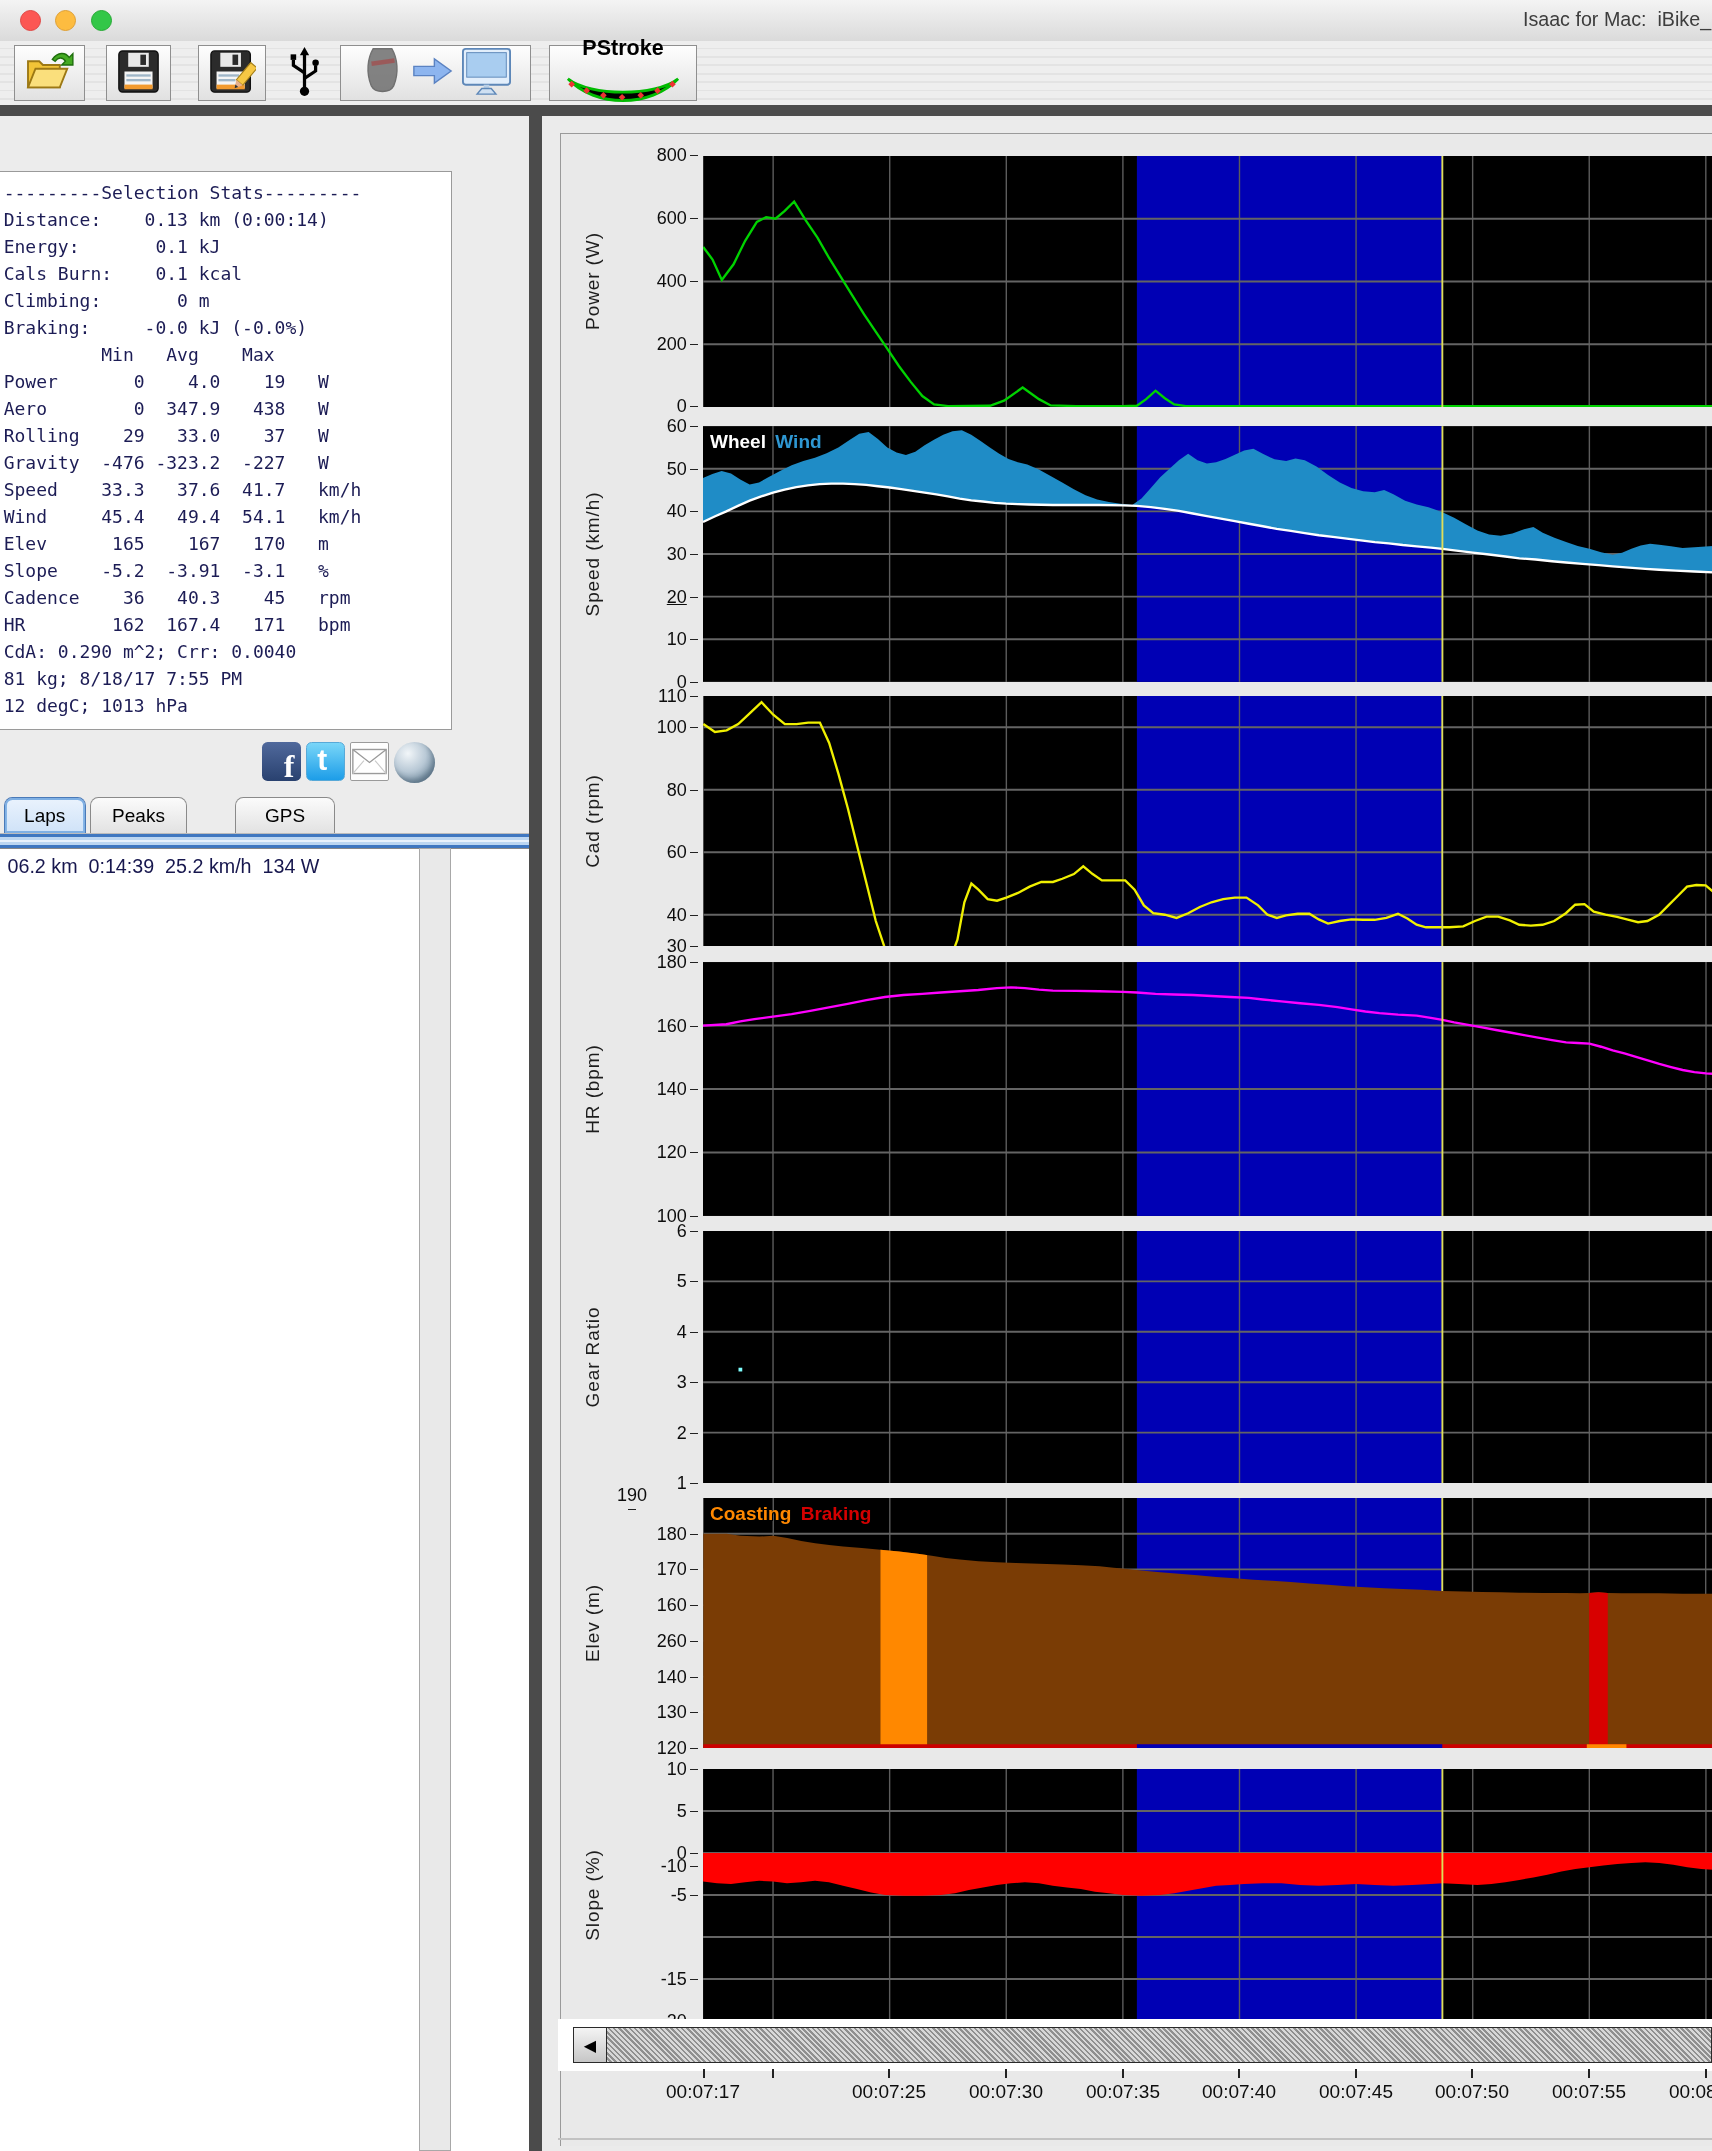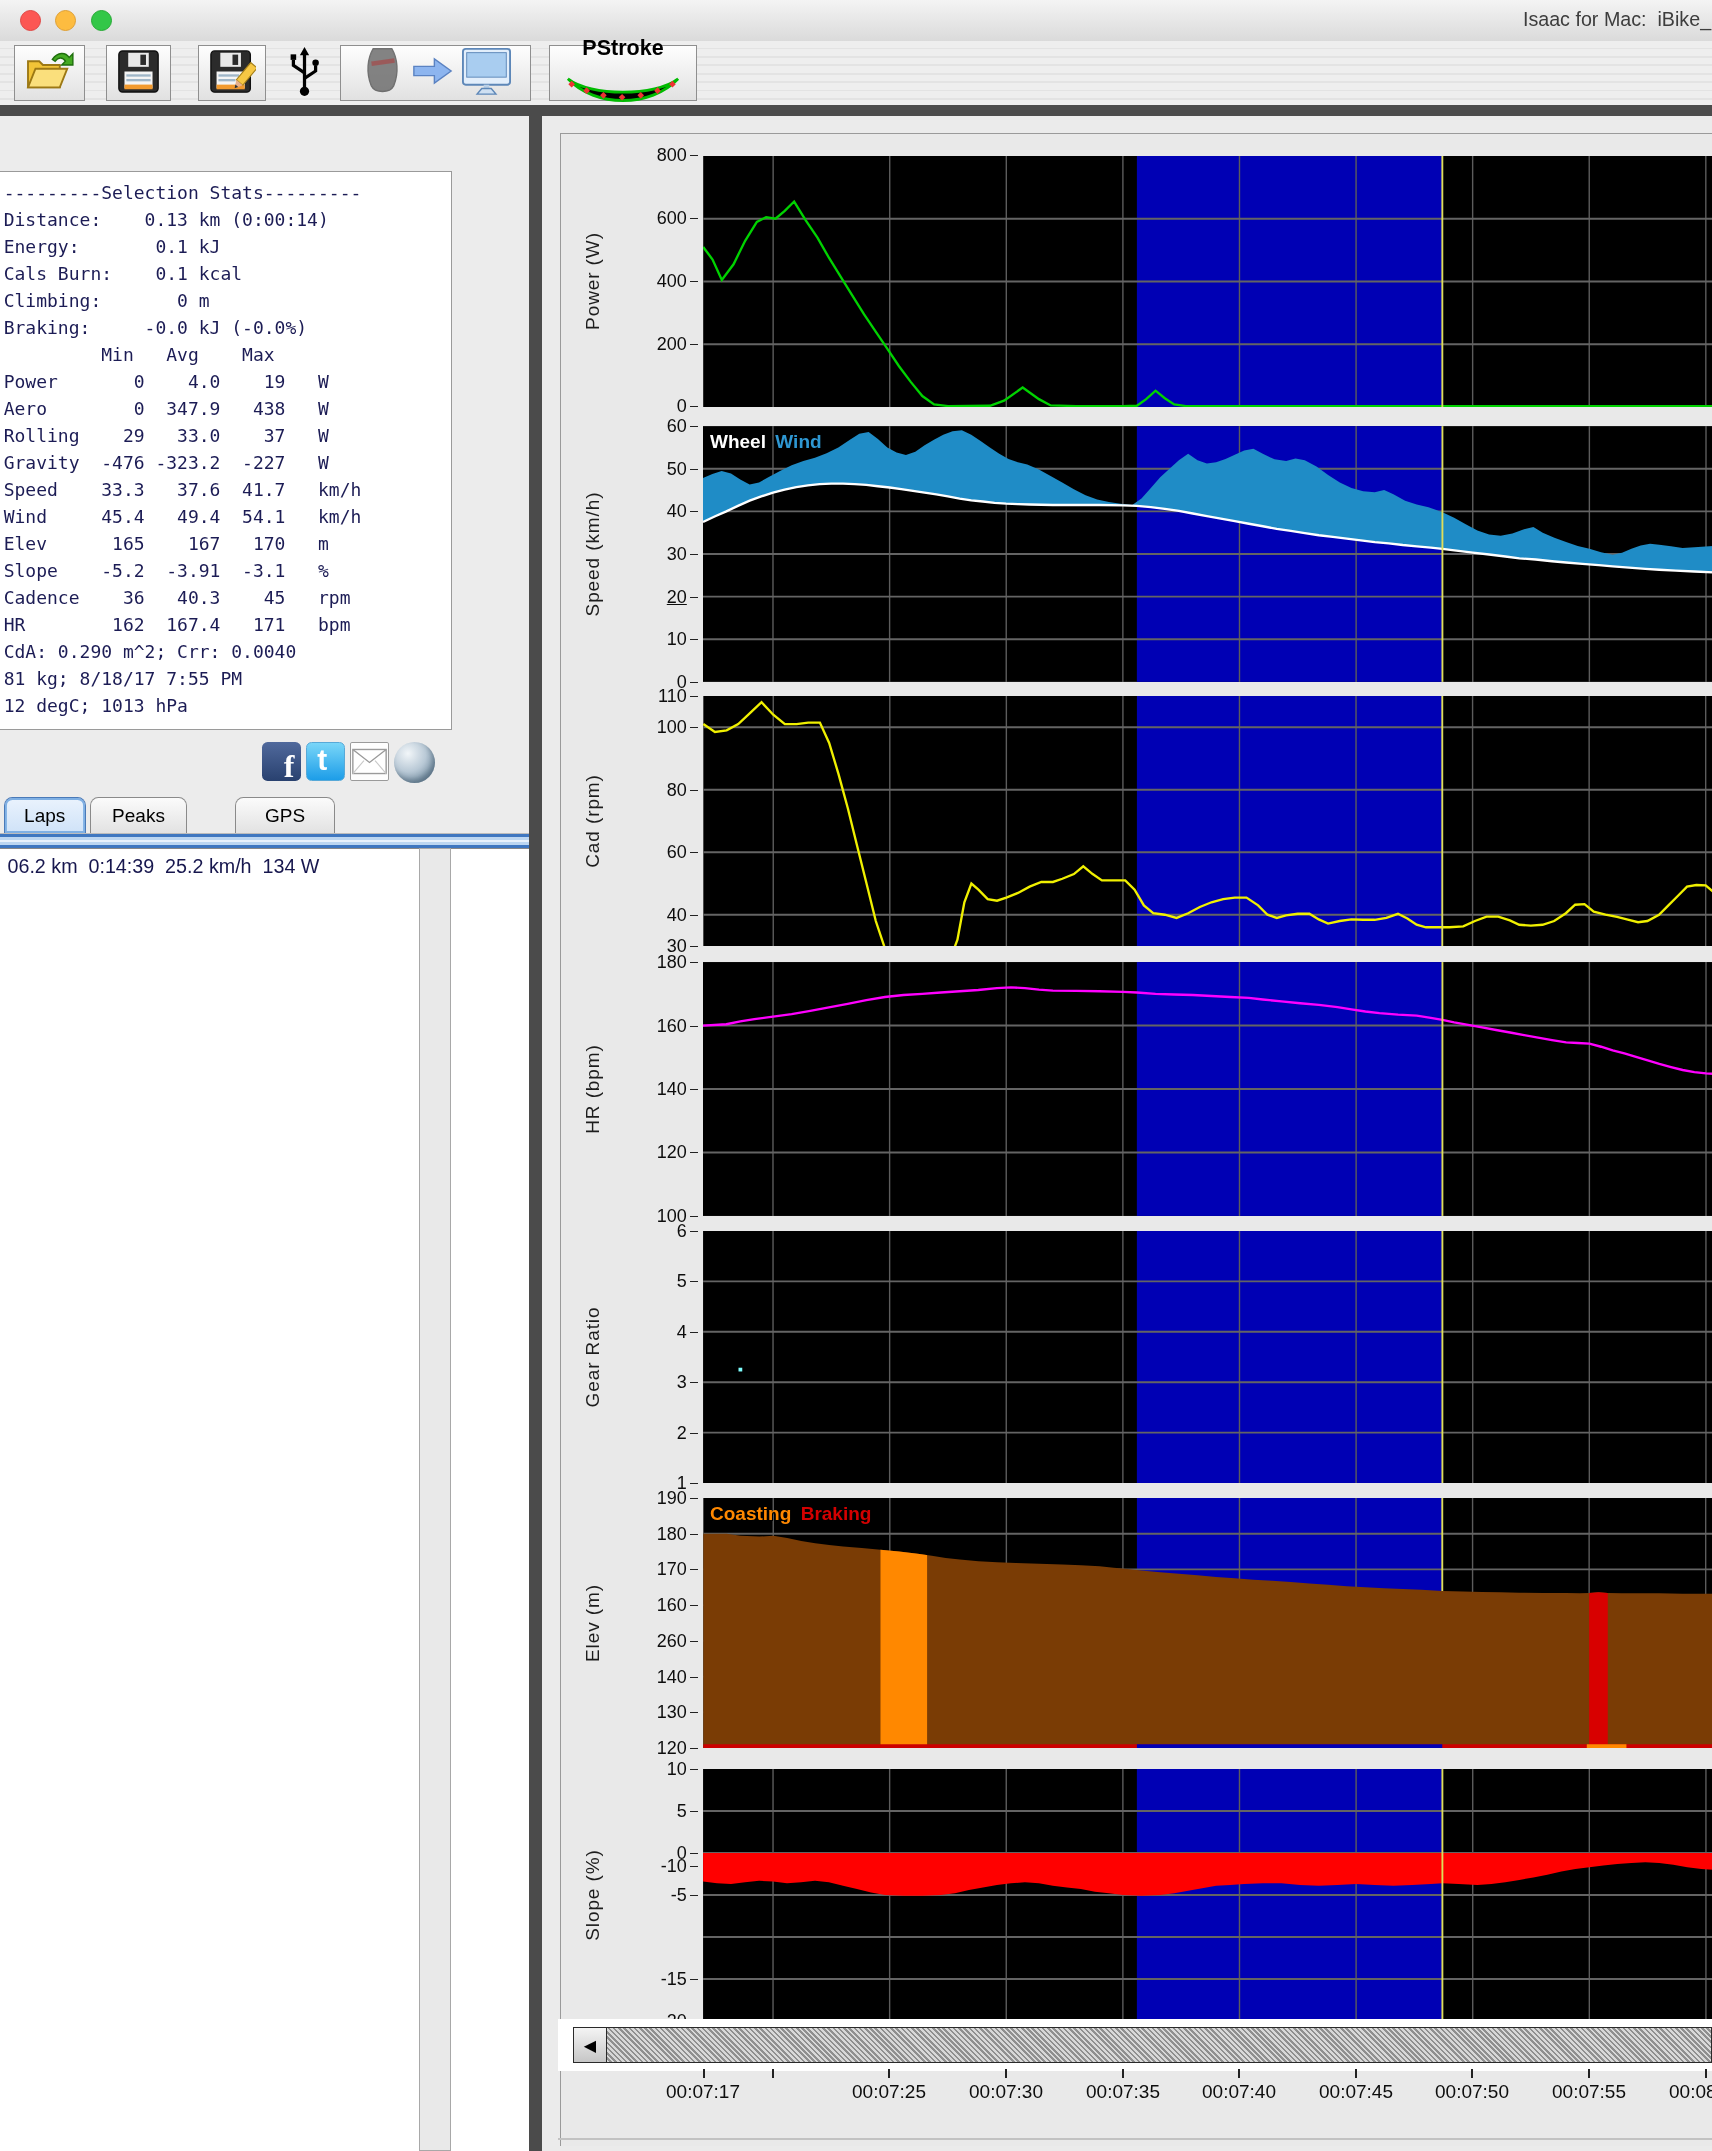--- a/index.html
+++ b/index.html
@@ -457,21 +457,21 @@
       <line x1="946.0508083140875" y1="0" x2="946.0508083140875" y2="269" stroke="#5c5c5c" stroke-width="1.5"></line>
       <line x1="1070.531177829099" y1="0" x2="1070.531177829099" y2="269" stroke="#5c5c5c" stroke-width="1.5"></line>
       <line x1="0" y1="215.20000000000002" x2="1078" y2="215.20000000000002" stroke="#646464" stroke-width="2"></line>
       <line x1="0" y1="161.4" x2="1078" y2="161.4" stroke="#646464" stroke-width="2"></line>
       <line x1="0" y1="107.60000000000001" x2="1078" y2="107.60000000000001" stroke="#646464" stroke-width="2"></line>
       <line x1="0" y1="53.800000000000004" x2="1078" y2="53.800000000000004" stroke="#646464" stroke-width="2"></line>
       <rect x="37.833718244804246" y="145.95000000000002" width="4" height="4" fill="#7fffff"></rect>
       <line x1="789.2055427251728" y1="0" x2="789.2055427251728" y2="269" stroke="#dede5a" stroke-width="2"></line>
     </svg>
     <div class="ylabel" style="top: 1623px;">Elev (m)</div>
-    <div class="ytick" style="top: 1486px;">
+    <div class="ytick" style="top: 1486px; flex-direction: column;">
       <span>190</span>
       <span class="tickdash"></span>
     </div>
     <div class="ytick" style="top: 1522px;">
       <span>180</span>
       <span class="tickdash"></span>
     </div>
     <div class="ytick" style="top: 1557px;">
       <span>170</span>
       <span class="tickdash"></span>

